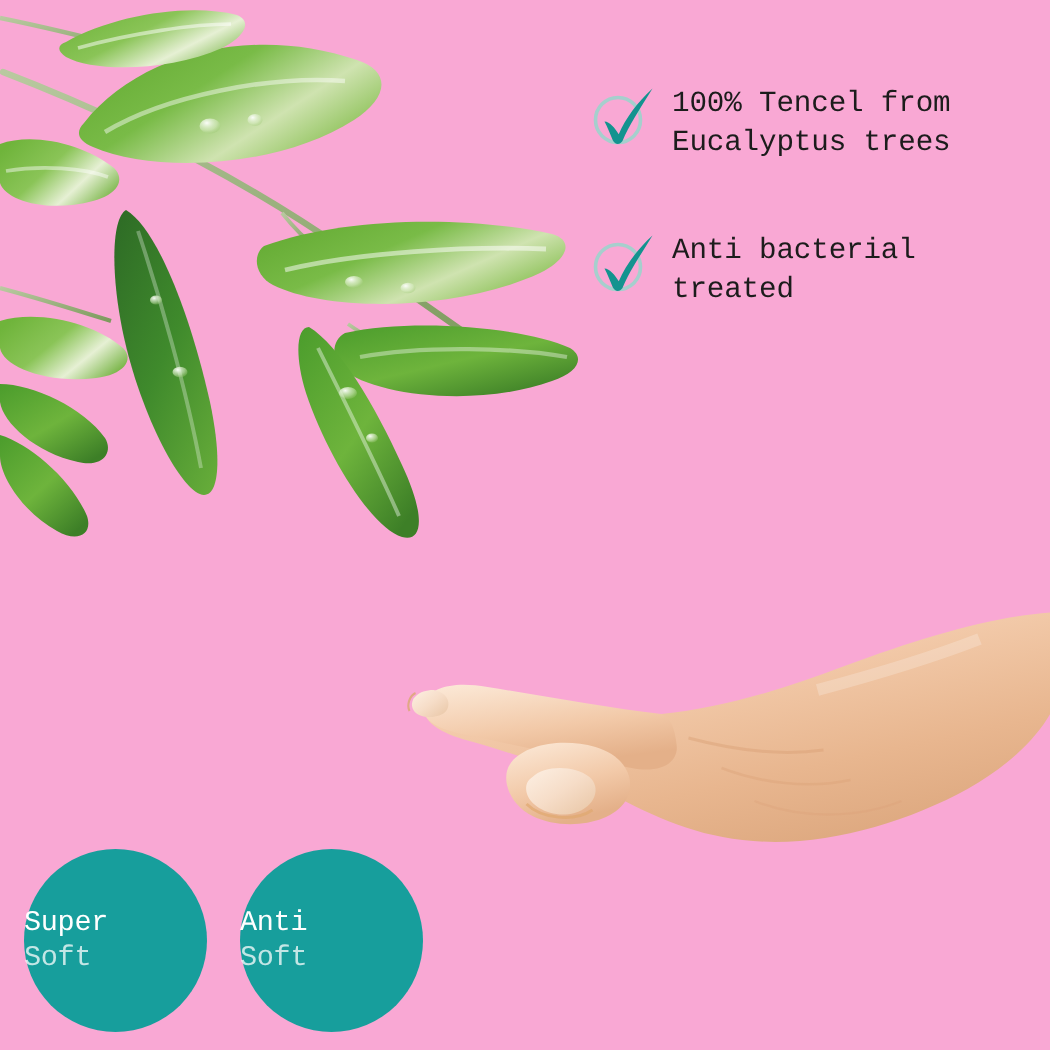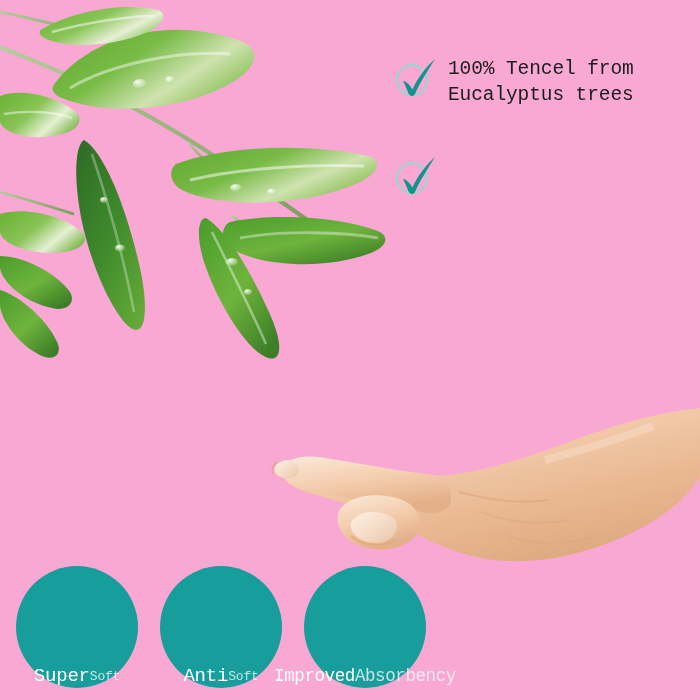--- a/index.html
+++ b/index.html
@@ -74,35 +74,35 @@
     top: 566px;
     display: flex;
     gap: 22px;
   }
   .badge {
     width: 122px;
     height: 122px;
     border-radius: 50%;
     background: #179e9c;
     display: flex;
-    flex-direction: row;
-    align-items: flex-end;
+    flex-direction: column;
+    align-items: flex-start;
     justify-content: center;
     box-sizing: border-box;
   }
   .badge-line1 {
     color: #ffffff;
     font-size: 19px;
     line-height: 23px;
     letter-spacing: -0.2px;
     white-space: nowrap;
   }
   .badge-line2 {
     color: rgba(255,255,255,0.74);
-    font-size: 13px;
+    font-size: 19px;
     line-height: 23px;
     letter-spacing: -0.2px;
     white-space: nowrap;
   }
   .badge-wide .badge-line1,
   .badge-wide .badge-line2 {
     font-size: 17.5px;
     letter-spacing: -0.4px;
   }
 </style>
@@ -245,36 +245,33 @@
     </div>
 
 
 
     <div class="feature-row">
       <svg class="check-icon" viewBox="0 0 46 46" aria-hidden="true">
         <circle cx="20" cy="26" r="15" fill="none" stroke="#a6cfcd" stroke-width="2.4"></circle>
         <path d="M11 27 C 14.5 27, 18 31.5, 20.5 35.5 C 25 25, 33 14, 43 5
                  C 35 18, 27 30, 23 40 C 21 43, 18 42.5, 16.5 39.5 C 15 35.5, 13 31, 11 27 Z" fill="#13938f"></path>
       </svg>
+      <div class="feature-text">Anti bacterial treated</div>
     </div>
 
   </div>
 
   <div class="badge-row">
 
     <div class="badge">
       <span class="badge-line1">Super</span>
       <span class="badge-line2">Soft</span>
     </div>
 
     <div class="badge">
       <span class="badge-line1">Anti</span>
       <span class="badge-line2">Soft</span>
     </div>
 
-    <div class="badge badge-wide">
-      <span class="badge-line1">Improved</span>
-      <span class="badge-line2">Absorbency</span>
-    </div>
 
   </div>
 
 </div>
 
 </body></html>

